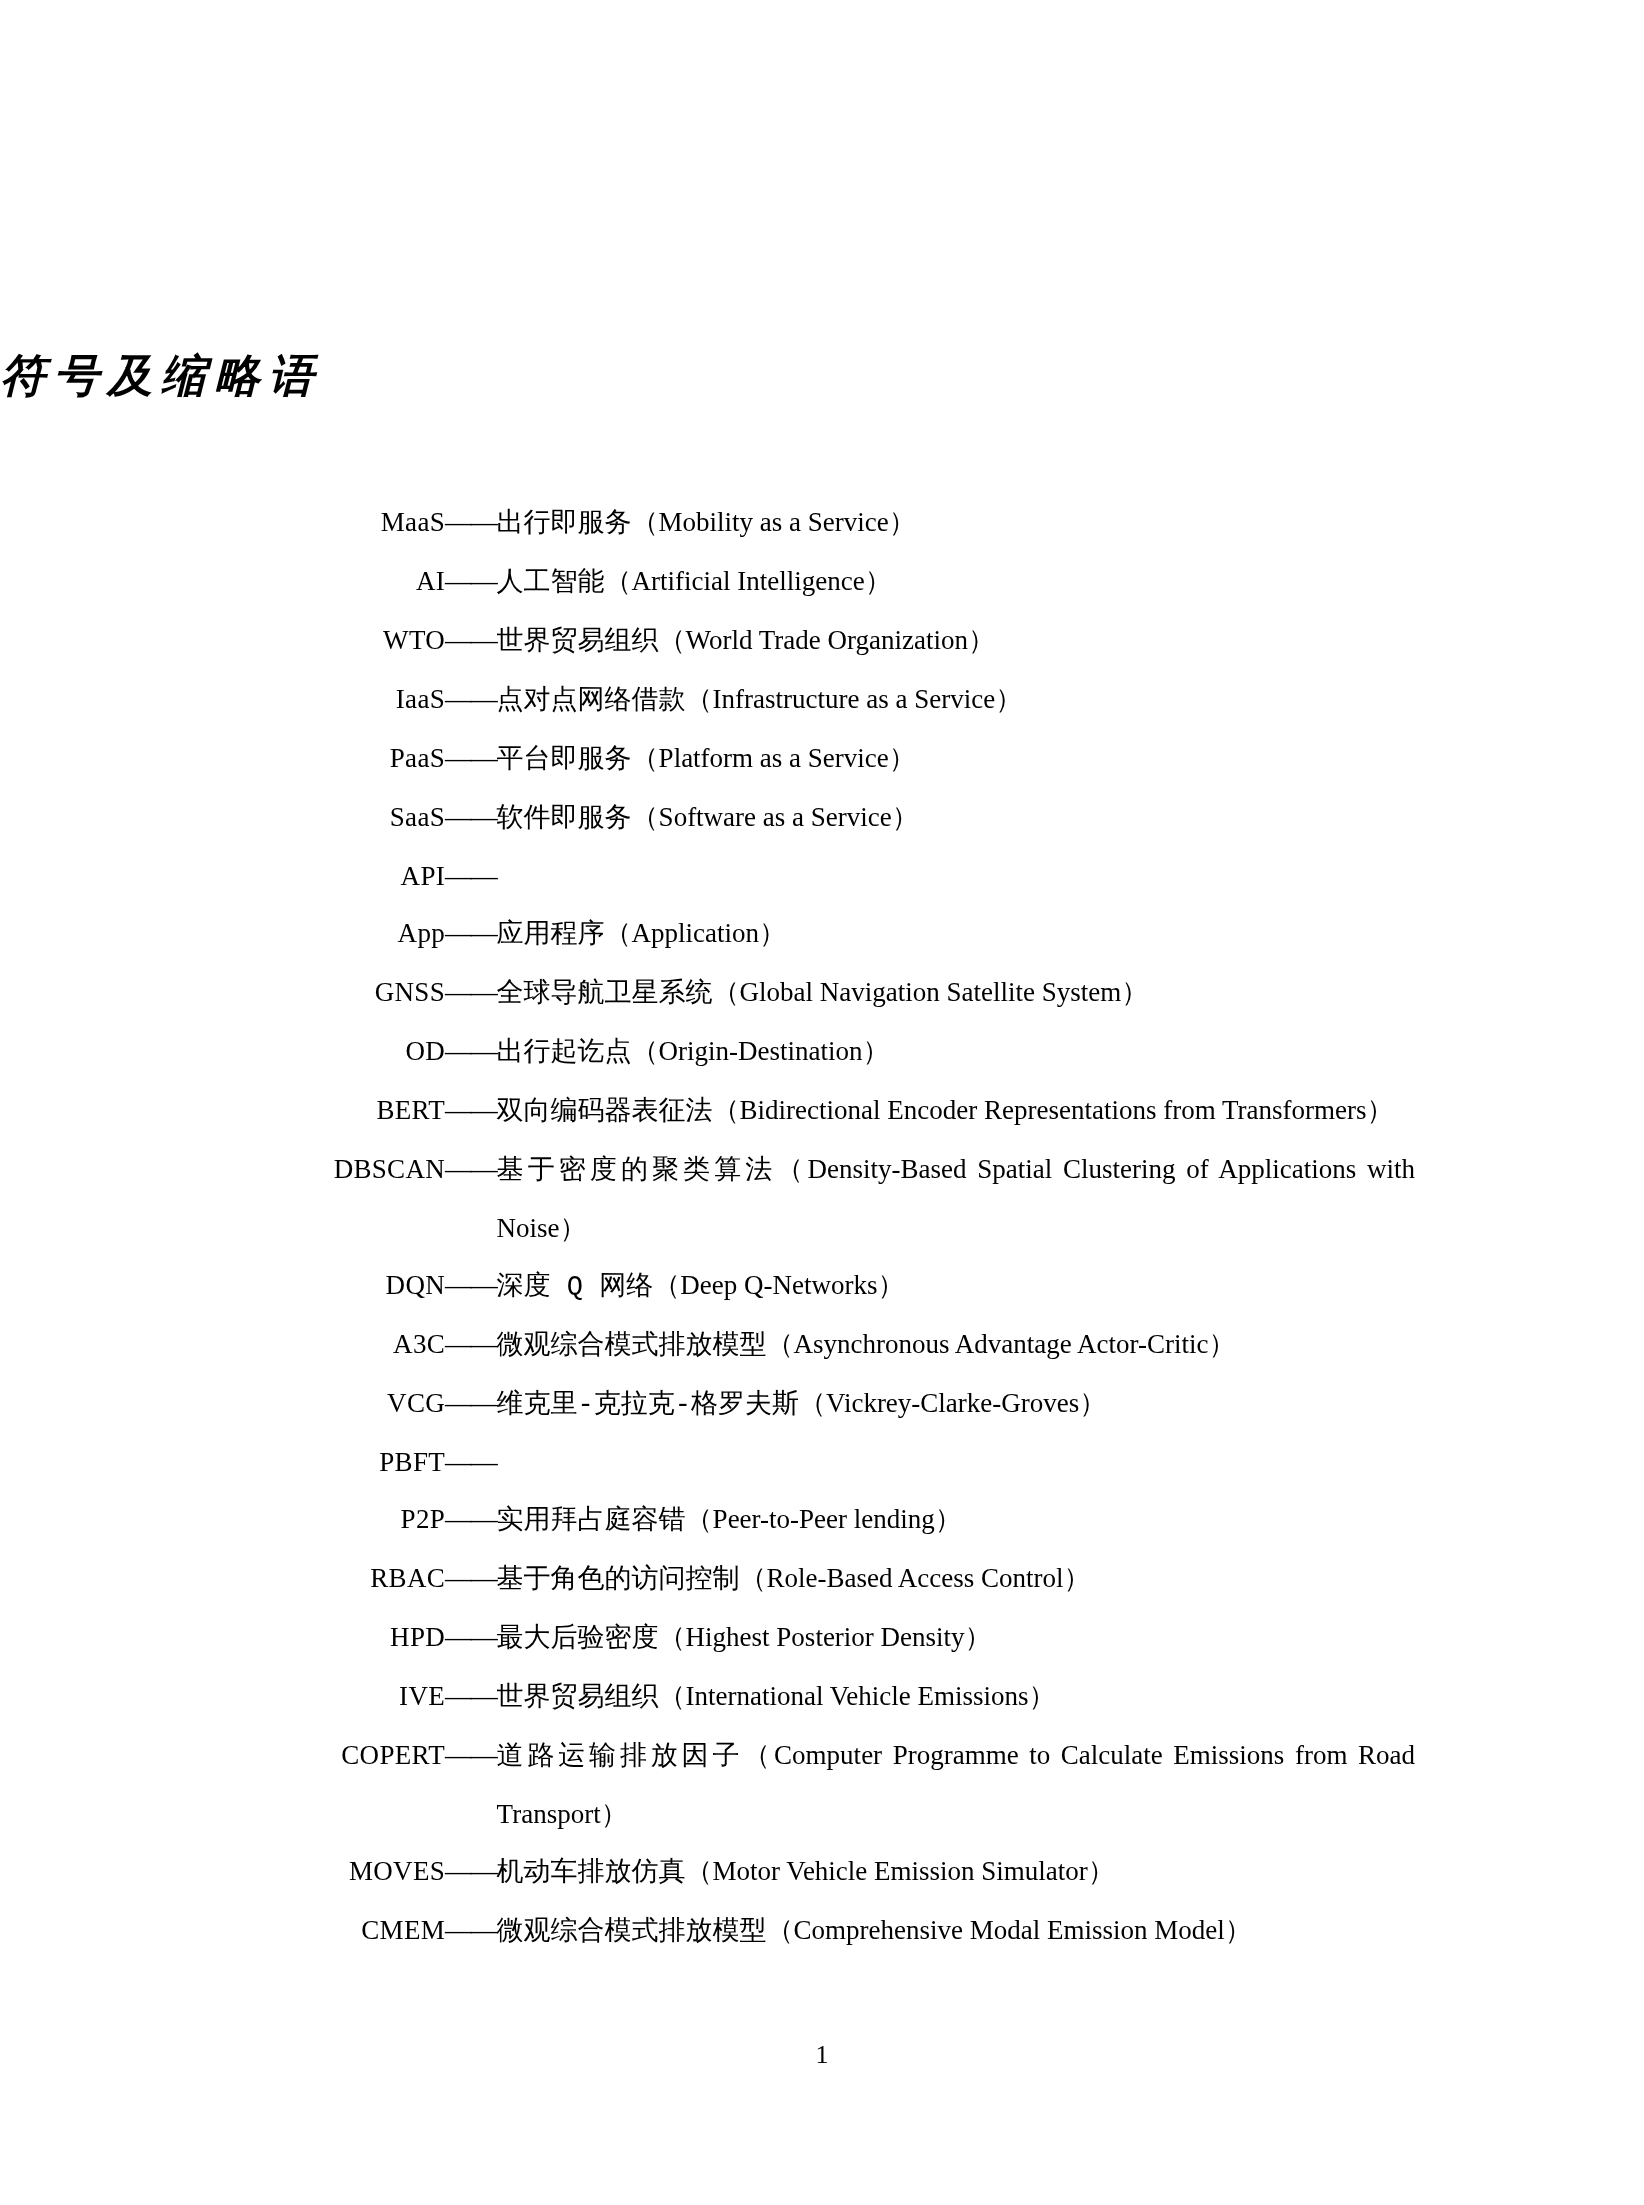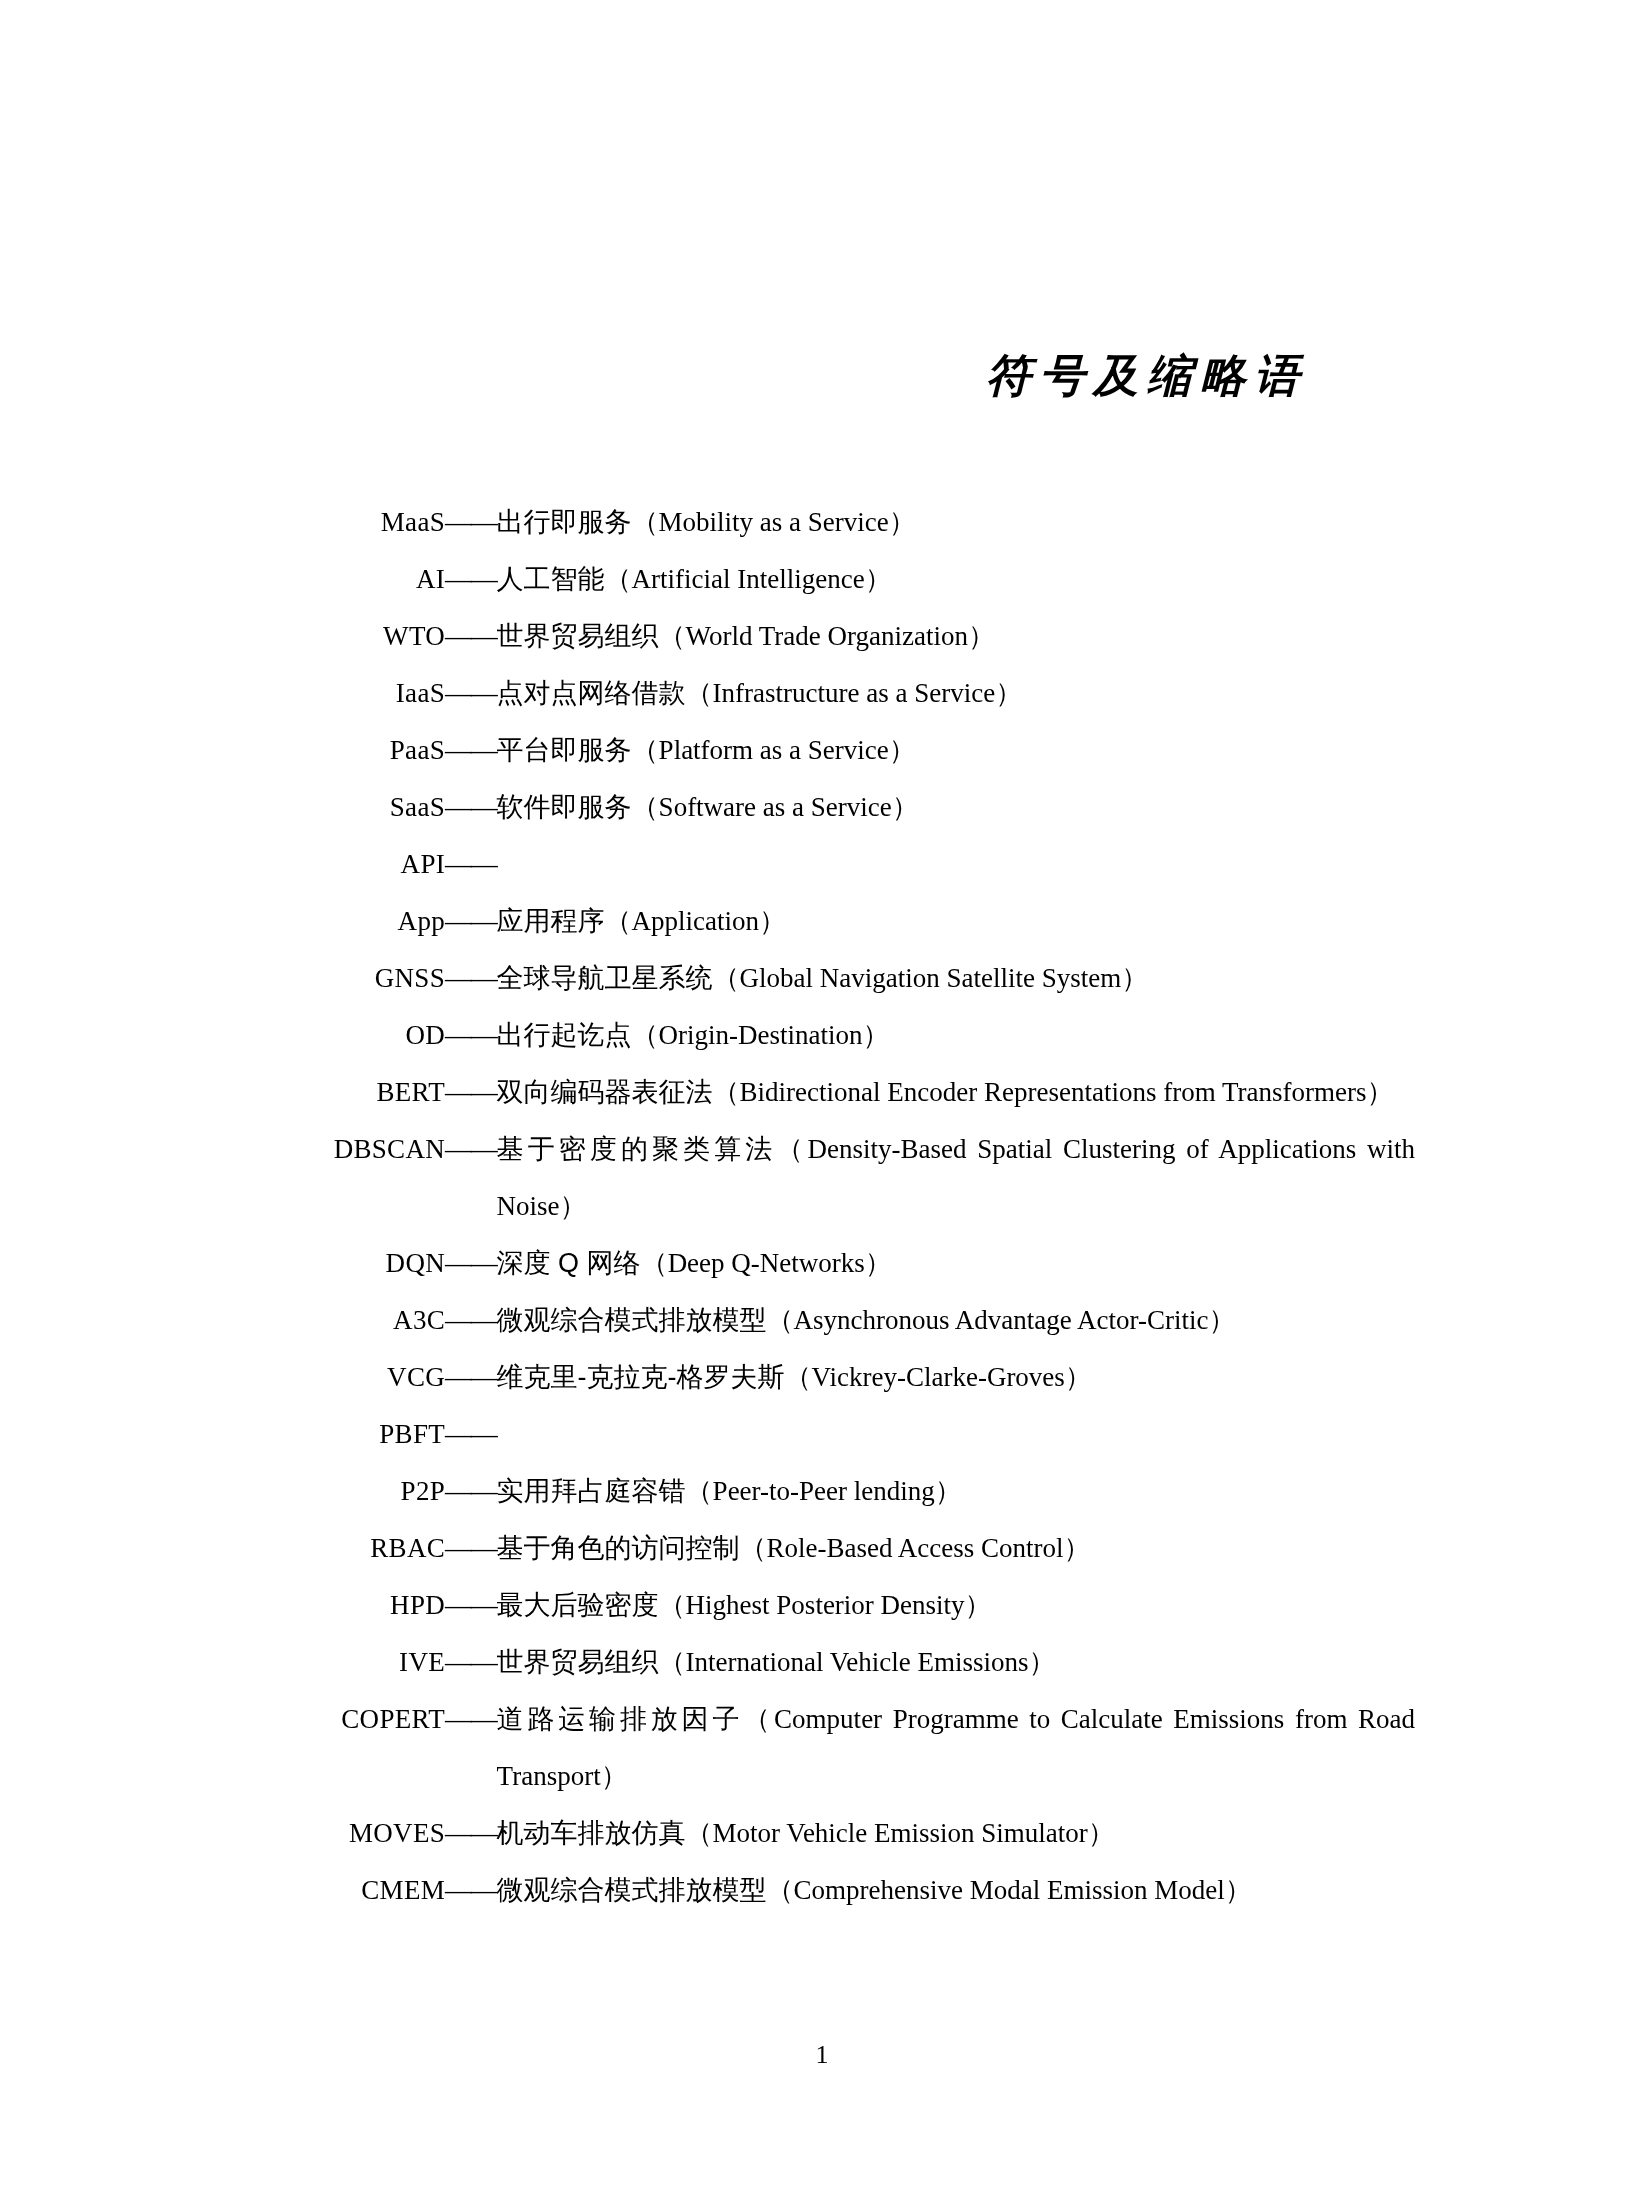--- a/index.html
+++ b/index.html
@@ -20,21 +20,21 @@
     top: 0; left: 0;
     width: 1644px;
     height: 2205px;
     box-sizing: border-box;
   }
   .title {
     position: absolute;
     top: 346px;
     left: 0;
     width: 1308px;
-    text-align: right;
+    text-align: left;
     font-family: "DejaVu Serif", serif;
     font-weight: bold;
     font-size: 45px;
     letter-spacing: 8.7px;
     font-style: italic;
     color: #000;
   }
   .entries {
     position: absolute;
     top: 494px;
@@ -62,21 +62,21 @@
     white-space: nowrap;
     letter-spacing: -1.2px;
   }
   .entry .body {
     flex: 1 1 auto;
     text-align: justify;
     text-justify: inter-word;
     font-family: "Liberation Serif", serif;
   }
   .entry .body .cn {
-    font-family: Liberation Sans, sans-serif;
+    font-family: Liberation Mono, monospace;
   }
   .page-number {
     position: absolute;
     top: 2040px;
     left: 0;
     width: 1644px;
     text-align: center;
     font-size: 26px;
     font-family: "Liberation Serif", serif;
   }

